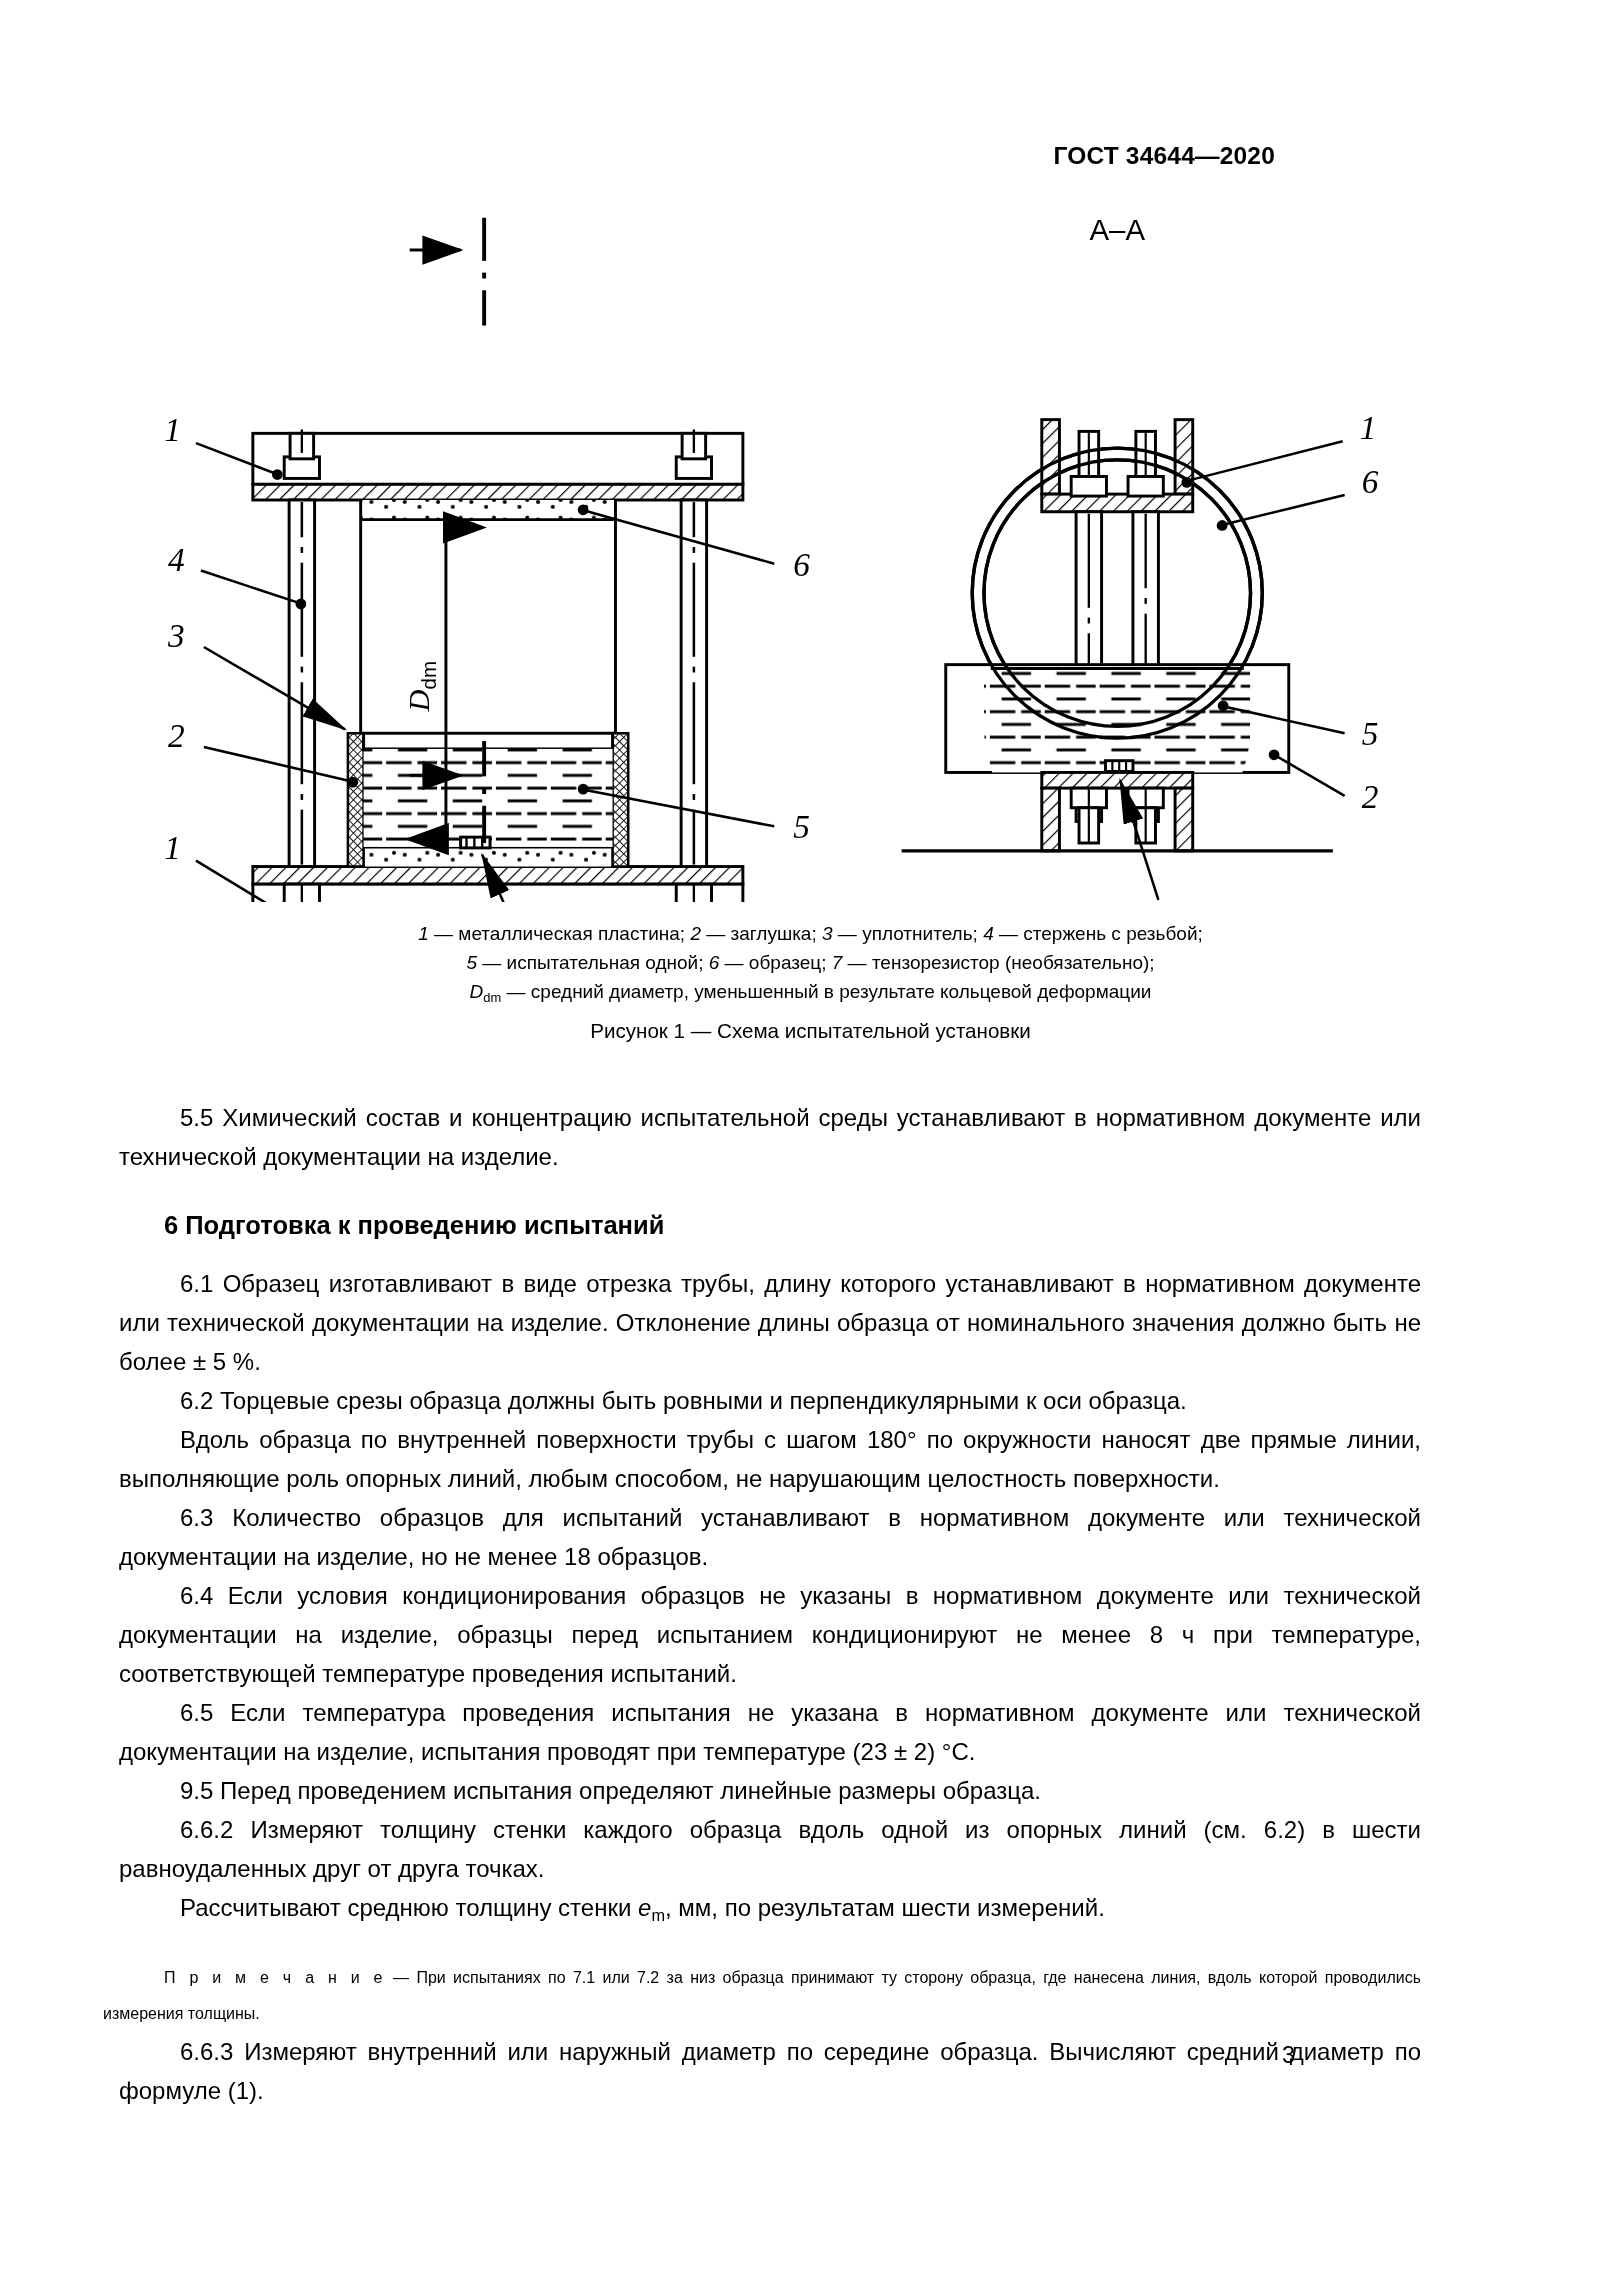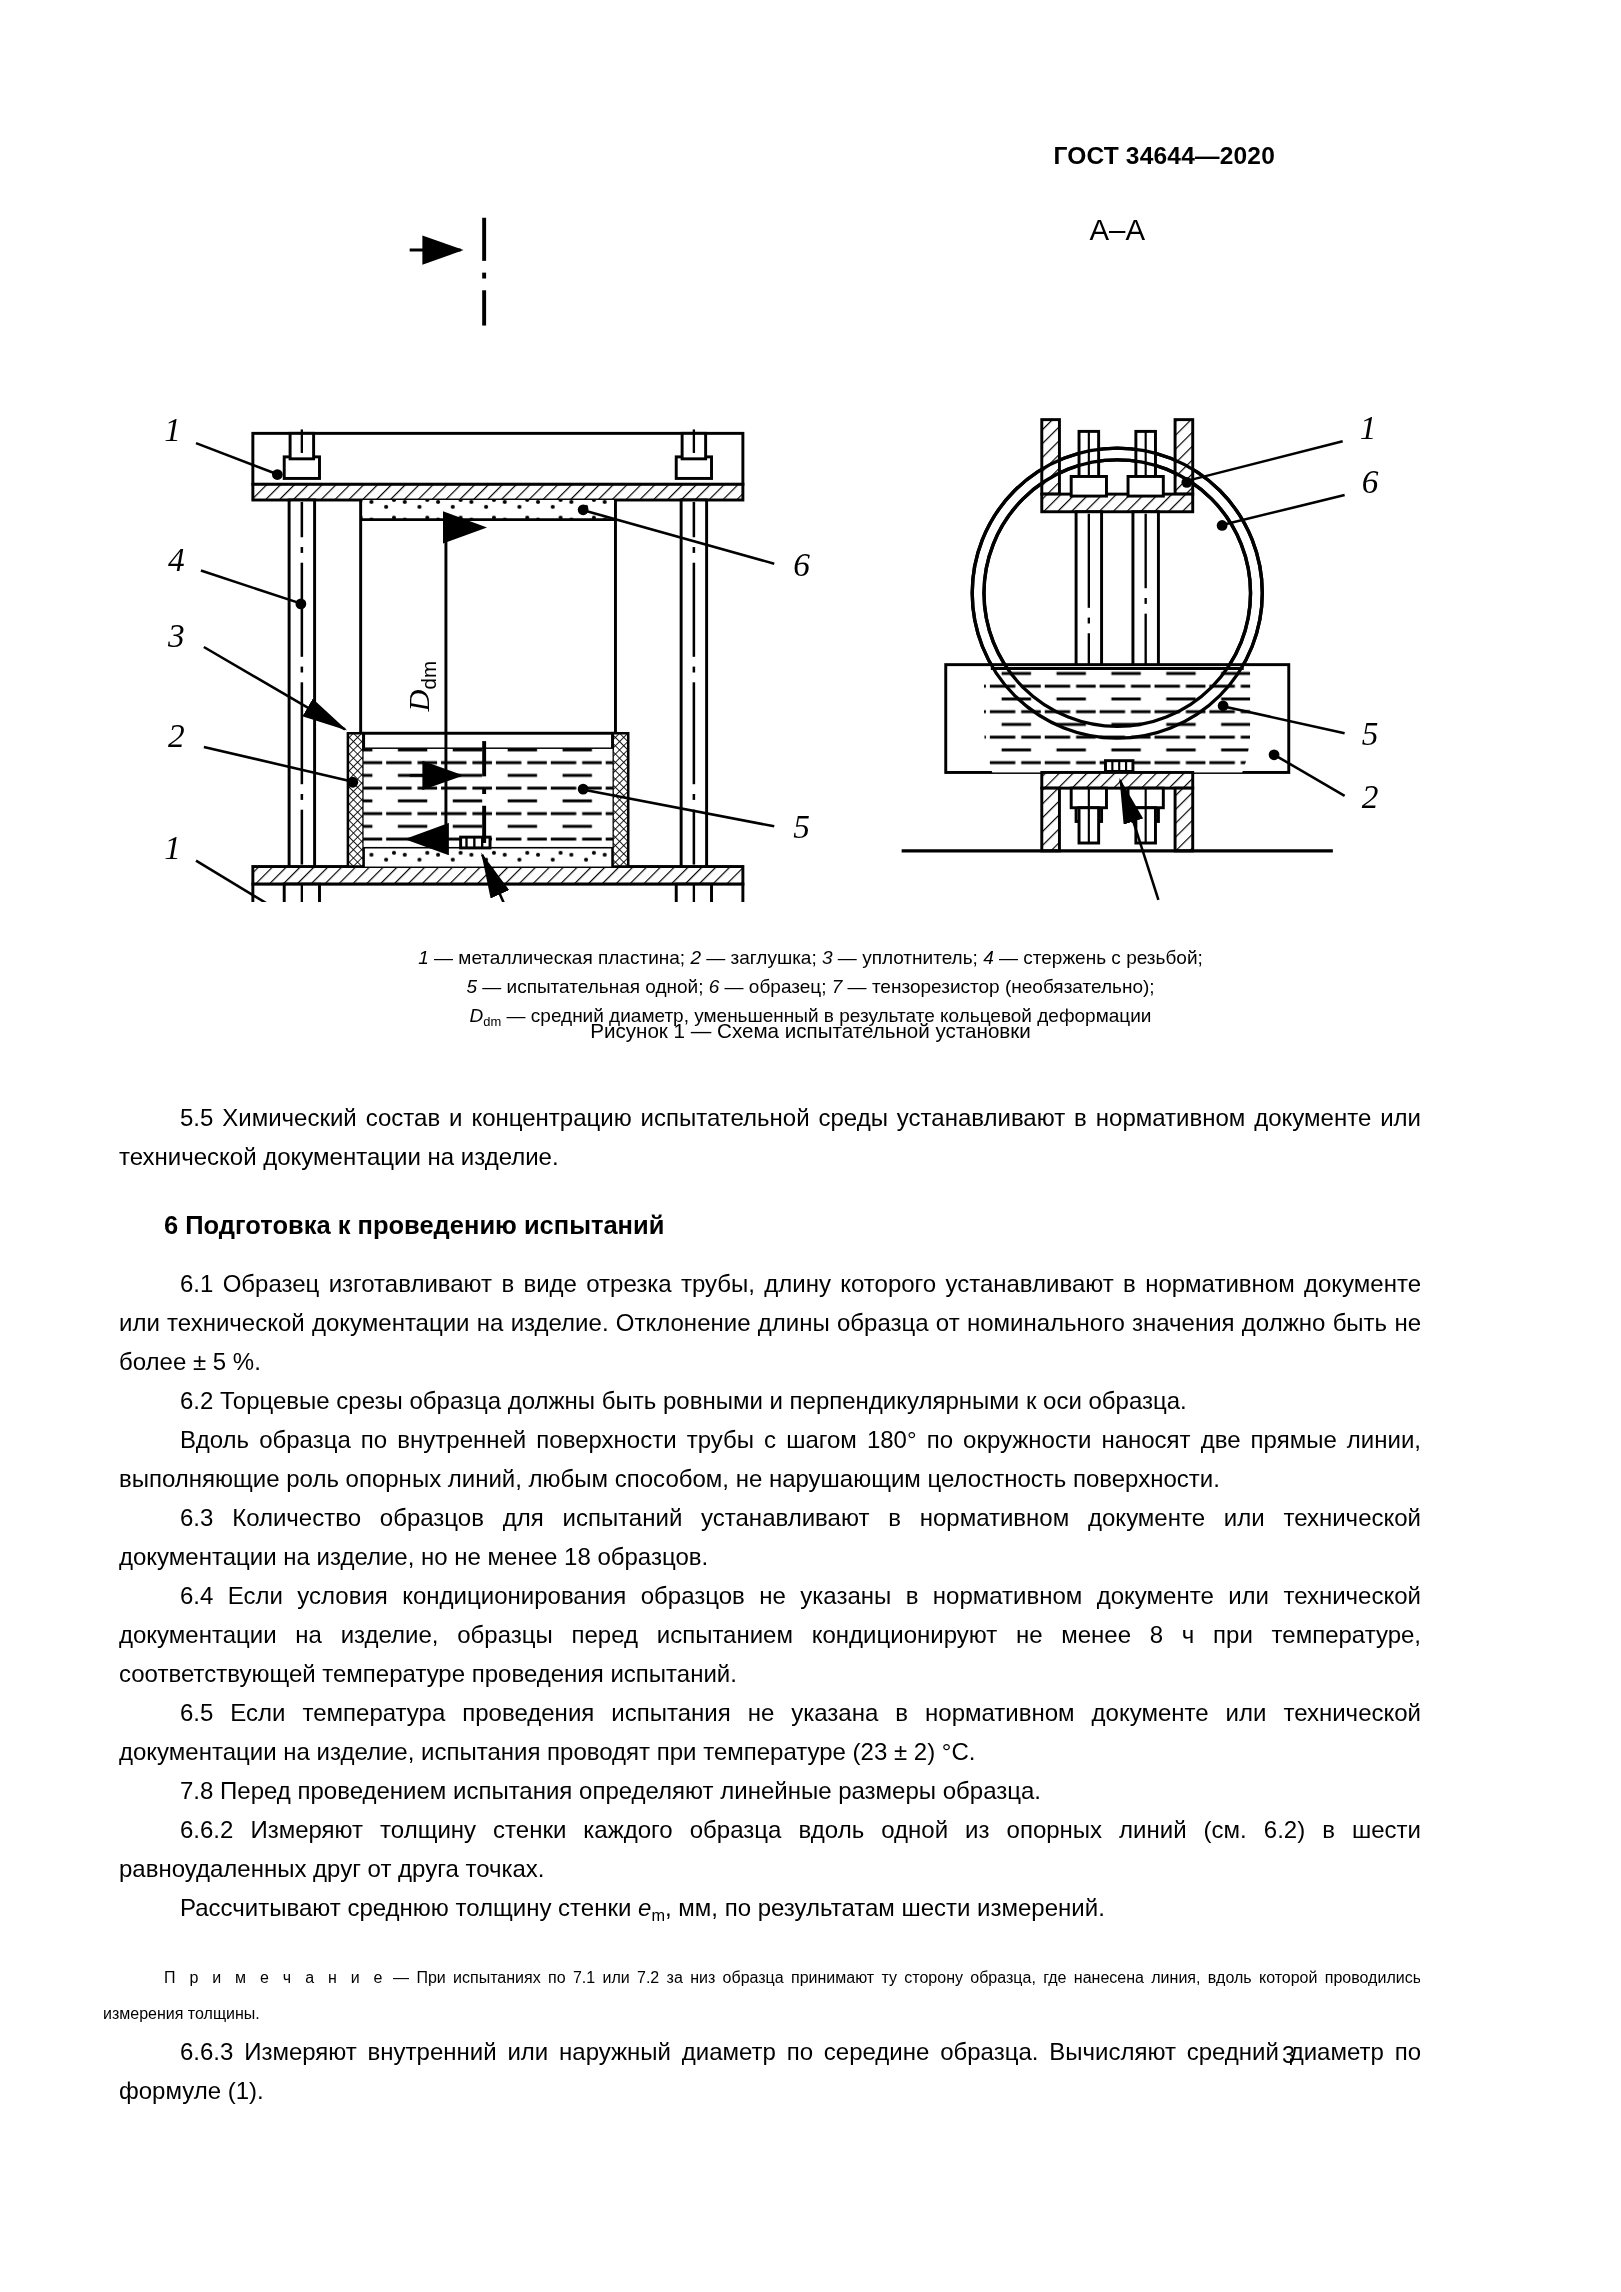--- a/index.html
+++ b/index.html
@@ -42,21 +42,20 @@
 
   
   .fig-legend {
     position: absolute;
     top: 919px;
     left: 147px;
     width: 1327px;
     text-align: center;
     font-size: 19px;
     line-height: 29px;
-    margin-top: 24px;
   }
   .fig-legend i { font-style: italic; }
   .fig-legend sub {
     font-size: 0.68em;
     vertical-align: -0.28em;
     font-style: normal;
   }
   .fig-caption {
     position: absolute;
     top: 1019px;
@@ -431,21 +430,21 @@
     <p class="para">5.5 Химический состав и концентрацию испытательной среды устанавливают в нормативном документе или технической документации на изделие.</p>
 
     <h2 class="section">6 Подготовка к проведению испытаний</h2>
 
     <p class="para">6.1 Образец изготавливают в виде отрезка трубы, длину которого устанавливают в нормативном документе или технической документации на изделие. Отклонение длины образца от номинального значения должно быть не более ± 5 %.</p>
     <p class="para">6.2 Торцевые срезы образца должны быть ровными и перпендикулярными к оси образца.</p>
     <p class="para">Вдоль образца по внутренней поверхности трубы с шагом 180° по окружности наносят две прямые линии, выполняющие роль опорных линий, любым способом, не нарушающим целостность поверхности.</p>
     <p class="para">6.3 Количество образцов для испытаний устанавливают в нормативном документе или технической документации на изделие, но не менее 18 образцов.</p>
     <p class="para">6.4 Если условия кондиционирования образцов не указаны в нормативном документе или технической документации на изделие, образцы перед испытанием кондиционируют не менее 8 ч при температуре, соответствующей температуре проведения испытаний.</p>
     <p class="para">6.5 Если температура проведения испытания не указана в нормативном документе или технической документации на изделие, испытания проводят при температуре (23 ± 2) °С.</p>
-    <p class="para">7.8 Перед проведением испытания определяют линейные размеры образца.</p>
+    <p class="para">9.5 Перед проведением испытания определяют линейные размеры образца.</p>
     <p class="para">6.6.2 Измеряют толщину стенки каждого образца вдоль одной из опорных линий (см. 6.2) в шести равноудаленных друг от друга точках.</p>
 
     <p class="para"><span>Рассчитывают среднюю толщину стенки </span><span class="var"><span>e</span><sub>m</sub></span><span>, мм, по результатам шести измерений.</span></p>
 
     <p class="note"><span class="lead">П р и м е ч а н и е</span><span> — При испытаниях по 7.1 или 7.2 за низ образца принимают ту сторону образца, где нанесена линия, вдоль которой проводились измерения толщины.</span></p>
 
     <p class="para gap-before">6.6.3 Измеряют внутренний или наружный диаметр по середине образца. Вычисляют средний диаметр по формуле (1).</p>
   </div>
 
   <div class="page-number">3</div>

